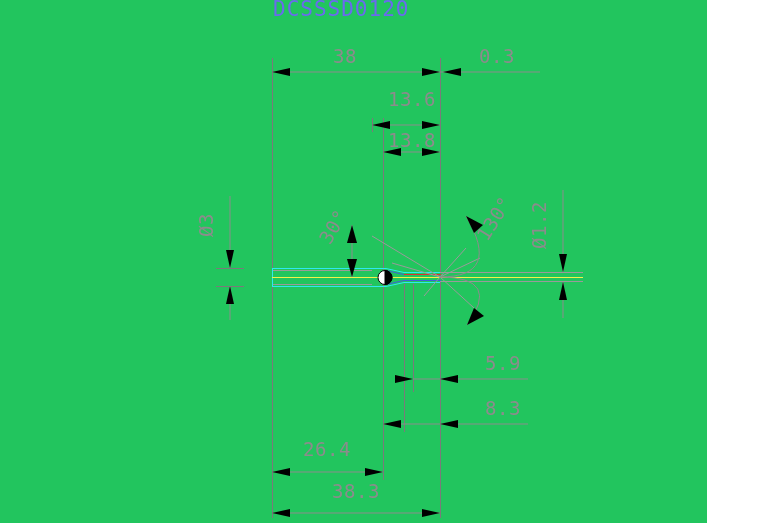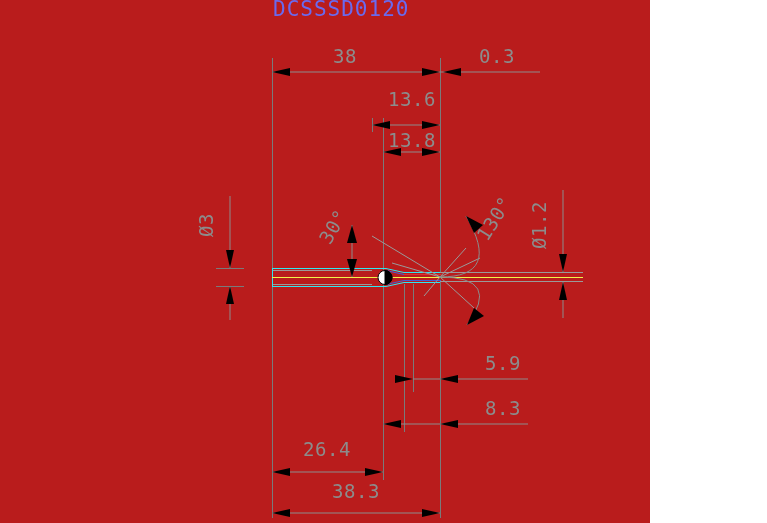--- a/index.html
+++ b/index.html
@@ -2,23 +2,23 @@
 <html><head>
 <meta charset="utf-8">
 <style>
   html, body {
     margin: 0;
     padding: 0;
     background: #ffffff;
   }
   #canvas-root {
     position: relative;
-    width: 650px;
+    width: 707px;
     height: 523px;
-    background: #b91c1c;
+    background: #22c55e;
     overflow: hidden;
     font-family: "DejaVu Sans Mono", monospace;
   }
   #drawing-svg {
     position: absolute;
     left: 0;
     top: 0;
     width: 767px;
     height: 523px;
   }

